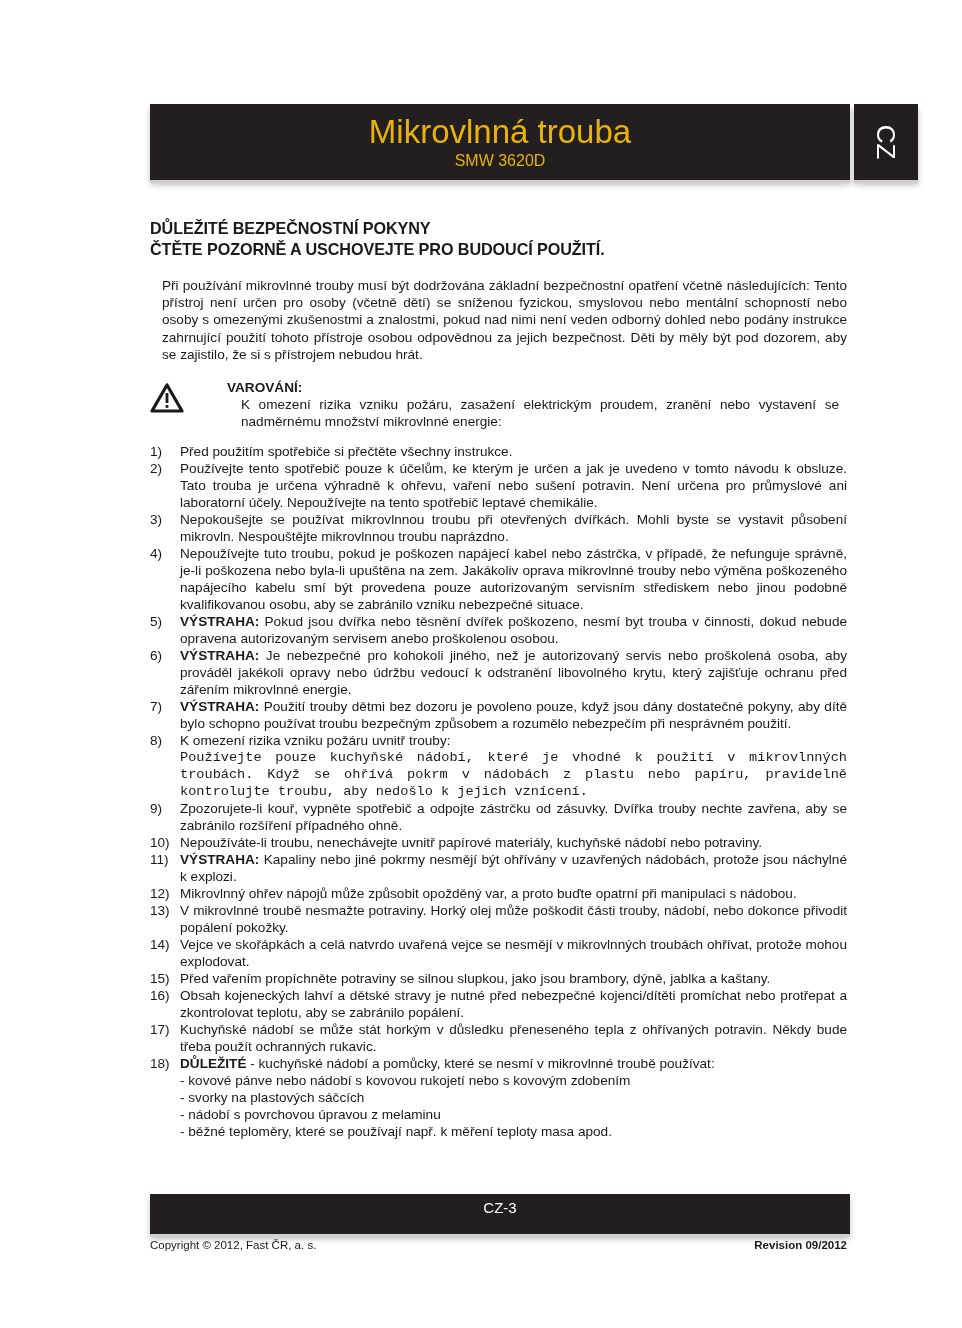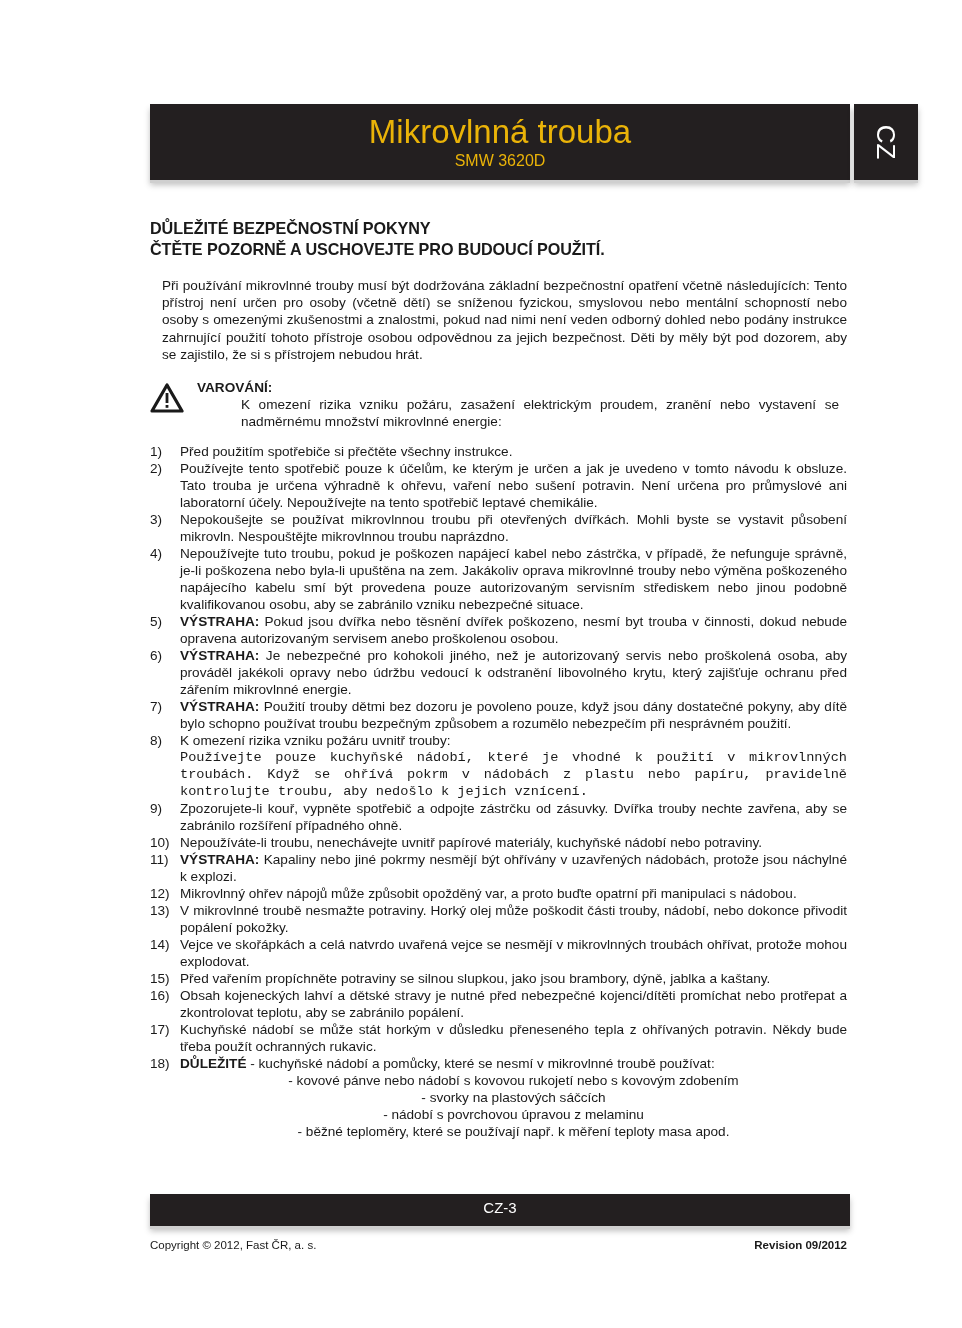--- a/index.html
+++ b/index.html
@@ -27,32 +27,32 @@
     transform: translate(-50%, -50%) rotate(90deg);
     font-size: 26px; line-height: 26px;
   }
   .content { position: absolute; left: 150px; top: 218px; width: 697px; }
   .heading { font-weight: bold; font-size: 16.2px; line-height: 21px; margin: 0; letter-spacing: -0.1px; }
   .intro {
     margin: 17px 0 0 12px; font-size: 13.6px; line-height: 17.2px; text-align: justify;
   }
   .warning { position: relative; margin-top: 16px; padding-left: 47px; font-size: 13.6px; line-height: 17.2px; }
   .warning-icon { position: absolute; left: 0; top: 4px; width: 34px; height: 30px; }
-  .warning-title { font-weight: bold; display: block; }
+  .warning-title { font-weight: bold; display: block; margin-left: 30px; }
   .warning-text { display: block; text-align: justify; padding-right: 8px; margin-left: 44px; }
   ol.items { list-style: none; margin: 12px 0 0 0; padding: 0; }
   ol.items li {
     position: relative; padding-left: 30px; font-size: 13.6px; line-height: 17px;
     text-align: justify;
   }
   .num { position: absolute; left: 0; top: 0; }
   .strong { font-weight: bold; }
-  .sub { display: block; text-align: center; }
+  .sub { display: block; text-align: left; }
   .footer-bar {
-    position: absolute; left: 150px; top: 1194px; width: 700px; height: 32px;
+    position: absolute; left: 150px; top: 1194px; width: 700px; height: 40px;
     background: #231f20; color: #fff; text-align: center; font-size: 15px; line-height: 28px;
     box-shadow: 0 3px 0 #cfcfcf, 0 5px 6px rgba(0,0,0,0.25);
   }
   .footer-left { position: absolute; left: 150px; top: 1239px; font-size: 11.5px; }
   .footer-right { position: absolute; right: 115px; top: 1239px; font-size: 11.5px; font-weight: bold; }
 </style>
 </head>
 <body>
 
 <div class="header-bar">

